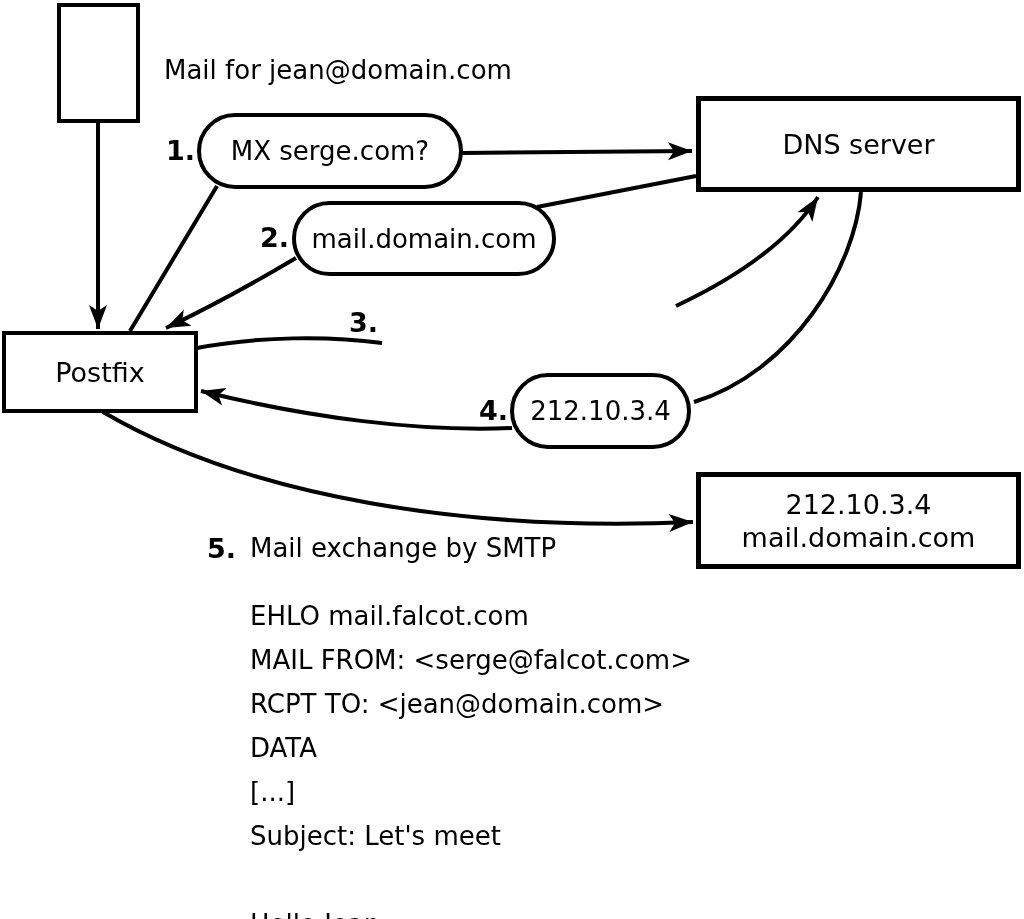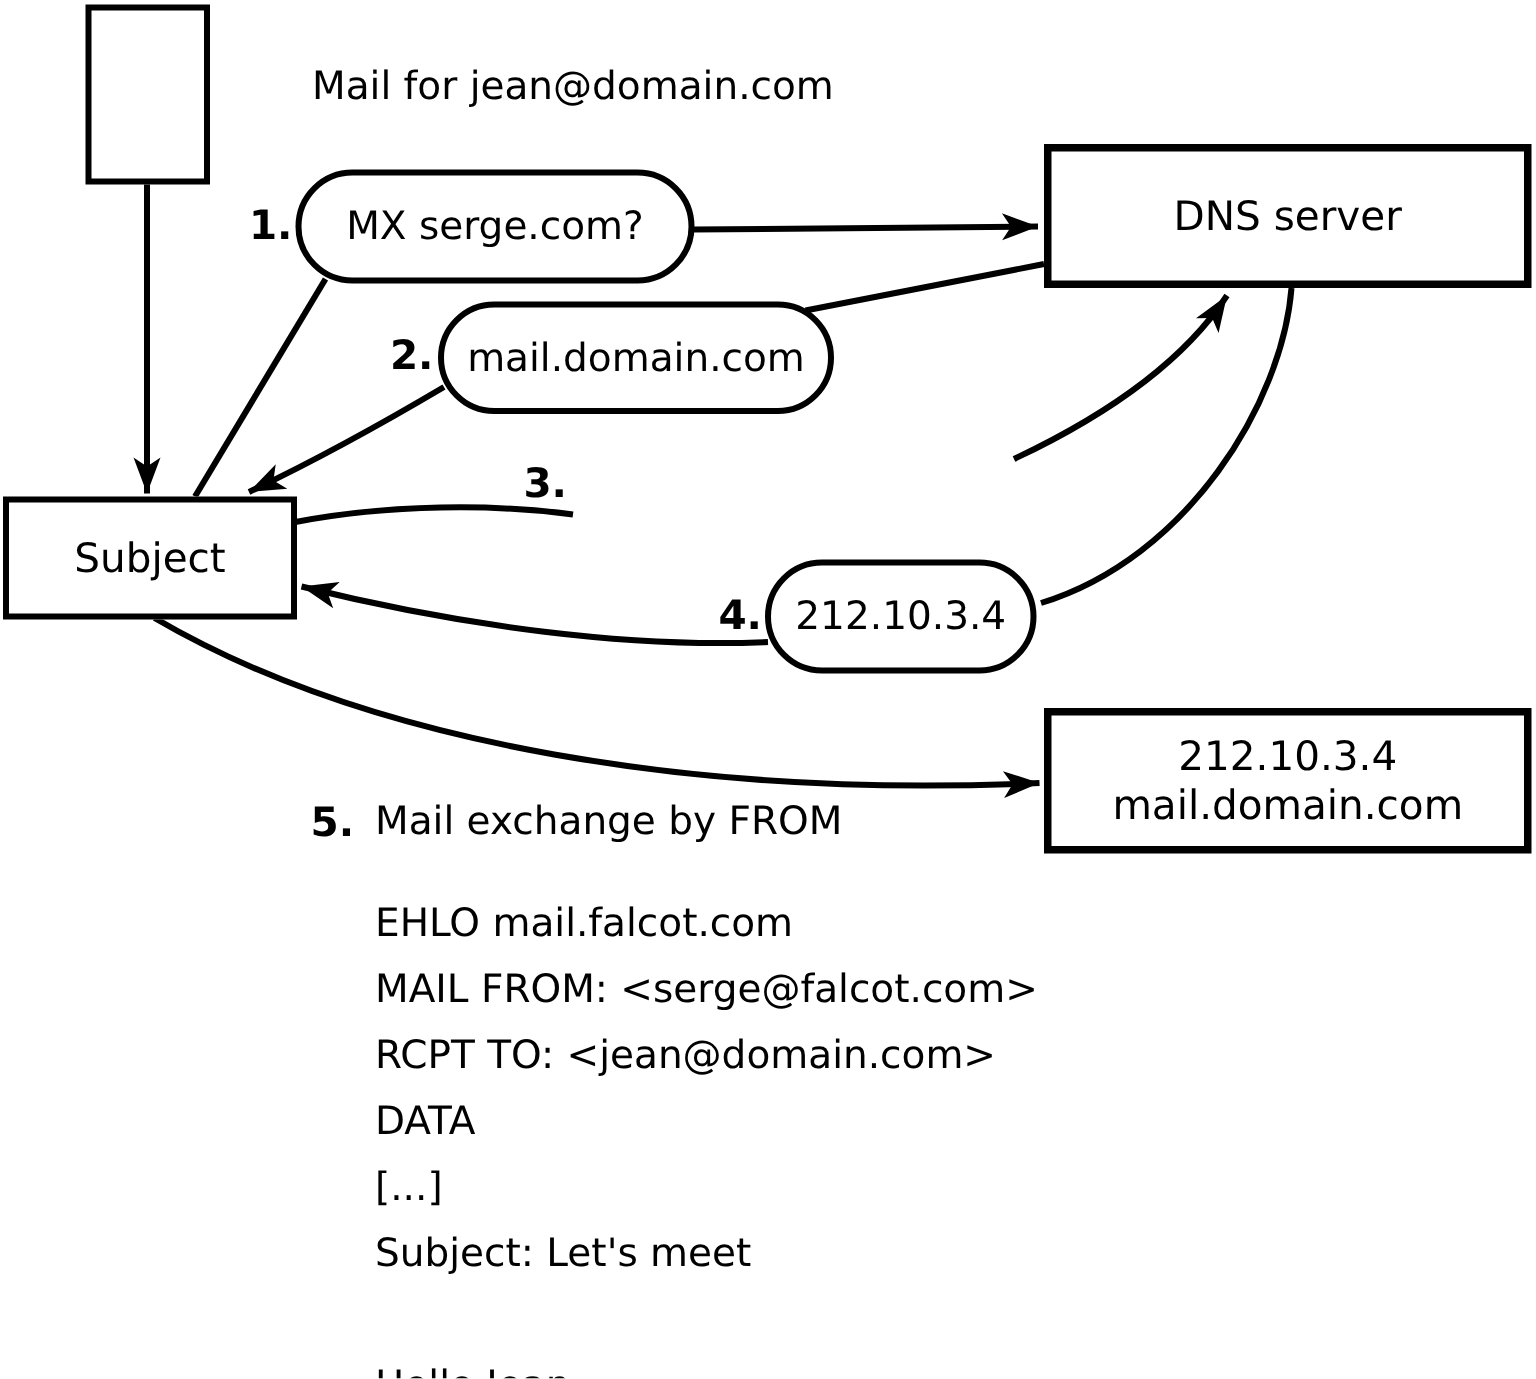--- a/index.html
+++ b/index.html
@@ -25,21 +25,21 @@
   #pill2{left:292px;top:201px;width:264px;height:75px;}
   #pill3{left:380px;top:288px;width:299px;height:71px;}
   #pill4{left:510px;top:373px;width:181px;height:76px;}
   .stepnum{position:absolute;font-weight:bold;font-size:27px;white-space:nowrap;}
   #num1{right:829px;top:135px;}
   #num2{right:735px;top:222px;}
   #num3{right:646px;top:307px;}
   #num4{right:516px;top:395px;}
   #num5{left:207px;top:533px;}
   #step5-label{position:absolute;left:250px;top:533px;font-size:26px;white-space:nowrap;}
-  #mail-note{position:absolute;left:164px;top:43px;font-size:26px;white-space:nowrap;margin-left:44px;}
+  #mail-note{position:absolute;left:164px;top:55px;font-size:26px;white-space:nowrap;}
   #smtp{
     position:absolute;left:250px;top:594px;margin:0;
     font-family:"DejaVu Sans",sans-serif;font-size:26px;line-height:44px;white-space:pre;
   }
 </style>
 </head>
 <body>
 
 <div class="canvas">
 
@@ -59,21 +59,21 @@
       <path d="M 676,306 Q 778,258 818,197" marker-end="url(#arrow)"></path>
       <path d="M 861,192 C 855,268 792,372 694,402"></path>
       <path d="M 512,428 C 420,432 310,418 201,391" marker-end="url(#arrow)"></path>
       <path d="M 103,412 C 250,498 470,532 693,522" marker-end="url(#arrow)"></path>
     </g>
   </svg>
 
   <div class="node" id="envelope"></div>
 
   <div class="node" id="postfix">
-    <span>Subject</span>
+    <span>Postfix</span>
   </div>
 
   <div class="node thick" id="dns">
     <span>DNS server</span>
   </div>
 
   <div class="node thick" id="mailserver">
     <span>212.10.3.4</span>
     <span>mail.domain.com</span>
   </div>
@@ -86,21 +86,21 @@
   </div>
   <div class="pill" id="pill4">
     <span>212.10.3.4</span>
   </div>
 
   <span class="stepnum" id="num1">1.</span>
   <span class="stepnum" id="num2">2.</span>
   <span class="stepnum" id="num3">3.</span>
   <span class="stepnum" id="num4">4.</span>
   <span class="stepnum" id="num5">5.</span>
-  <span id="step5-label">Mail exchange by FROM</span>
+  <span id="step5-label">Mail exchange by SMTP</span>
 
   <span id="mail-note">Mail for jean@domain.com</span>
 
   <pre id="smtp">EHLO mail.falcot.com
 MAIL FROM: &lt;serge@falcot.com&gt;
 RCPT TO: &lt;jean@domain.com&gt;
 DATA
 [...]
 Subject: Let's meet
 

